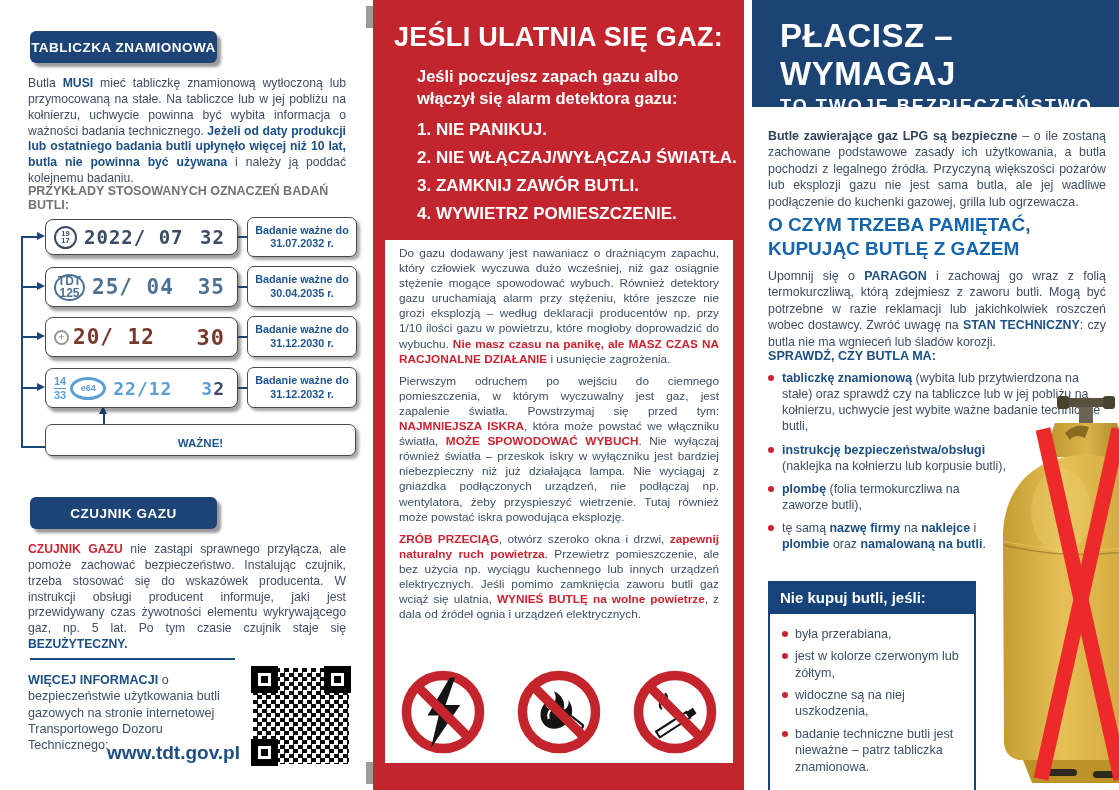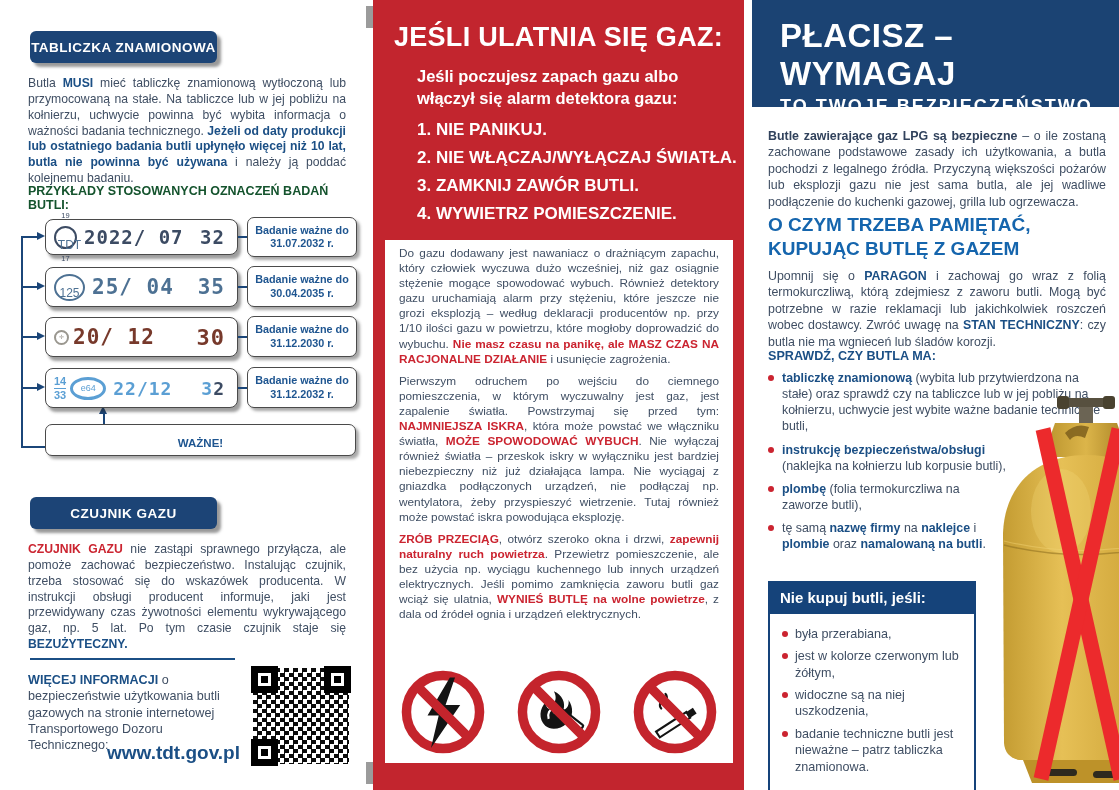--- a/index.html
+++ b/index.html
@@ -13,40 +13,40 @@
   .seg-d { font-weight:bold; color:#31425c; }
 
   
   .badge {
     position:absolute; left:30px; width:187px; height:32px; background:#1c4476;
     border-radius:6px; color:#fff; font-weight:bold; font-size:13.5px; letter-spacing:.5px;
     display:flex; align-items:center; justify-content:center;
     box-shadow:4px 4px 3px rgba(70,70,70,.55);
   }
   .lpara { position:absolute; left:28px; width:318px; font-size:12.2px; line-height:1.3; text-align:justify; }
-  .lhead { position:absolute; left:28px; width:322px; font-size:12.5px; font-weight:bold; color:#14532d; }
+  .lhead { position:absolute; left:28px; width:322px; font-size:12.5px; font-weight:bold; color:#737373; }
   #diagram { position:absolute; left:0; top:210px; width:373px; height:270px; }
   .dg-line { position:absolute; background:#1b4679; }
   .dg-arrow-r { position:absolute; width:0; height:0; border-top:4.5px solid transparent; border-bottom:4.5px solid transparent; border-left:8px solid #1b4679; }
   .dg-arrow-u { position:absolute; width:0; height:0; border-left:4.5px solid transparent; border-right:4.5px solid transparent; border-bottom:8px solid #1b4679; }
   .stamp-row {
     position:absolute; left:45px; width:193px; background:#fff; border:1.6px solid #4a4a4a;
     border-radius:8px; box-shadow:3px 3.5px 3px rgba(40,40,40,.45);
     display:flex; align-items:center; padding:2px 12px 2px 8px;
   }
   .stamp-label {
     position:absolute; left:247px; width:110px; background:#fff; border:1.4px solid #4a4a4a;
     border-radius:7px; box-shadow:3px 3px 3px rgba(40,40,40,.4);
     display:flex; flex-direction:column; align-items:center; justify-content:center;
     font-size:10.8px; font-weight:bold; color:#1e5590; line-height:1.22; text-align:center;
   }
   .st-date, .st-code { font-family:"DejaVu Sans Mono",monospace; font-weight:bold; letter-spacing:1px; white-space:pre; }
   .st-code { margin-left:auto; }
   .mark-circle { flex:0 0 auto; display:flex; flex-direction:column; align-items:center; justify-content:center;
-    border-radius:50%; font-weight:normal; line-height:1; margin-right:7px;gap:36px; }
+    border-radius:50%; font-weight:bold; line-height:1; margin-right:7px; }
   .frac { display:flex; flex-direction:column; align-items:center; font-weight:bold; font-size:11px; line-height:1; color:#5b9fd4; margin-right:4px; }
   .frac span:first-child { border-bottom:1.5px solid #5b9fd4; padding-bottom:1px; margin-bottom:1px; }
   #wazne {
     position:absolute; left:45px; top:214px; width:311px; background:#fff; border:1.4px solid #4a4a4a;
     border-radius:7px; box-shadow:3px 3px 3px rgba(40,40,40,.4); padding:12px 10px 6px; text-align:center;
   }
   #wazne .wz-title { font-size:11.5px; font-weight:bold; color:#1e5590; }
   #wazne .wz-text { font-size:10.8px; color:#5c6878; line-height:1.25; }
   #divider { position:absolute; left:30px; top:658px; width:205px; height:2px; background:#1b4f85; }
   #website { position:absolute; left:30px; top:742px; width:210px; text-align:right; font-size:19px; font-weight:bold; color:#1b4f85; cursor:pointer; }

